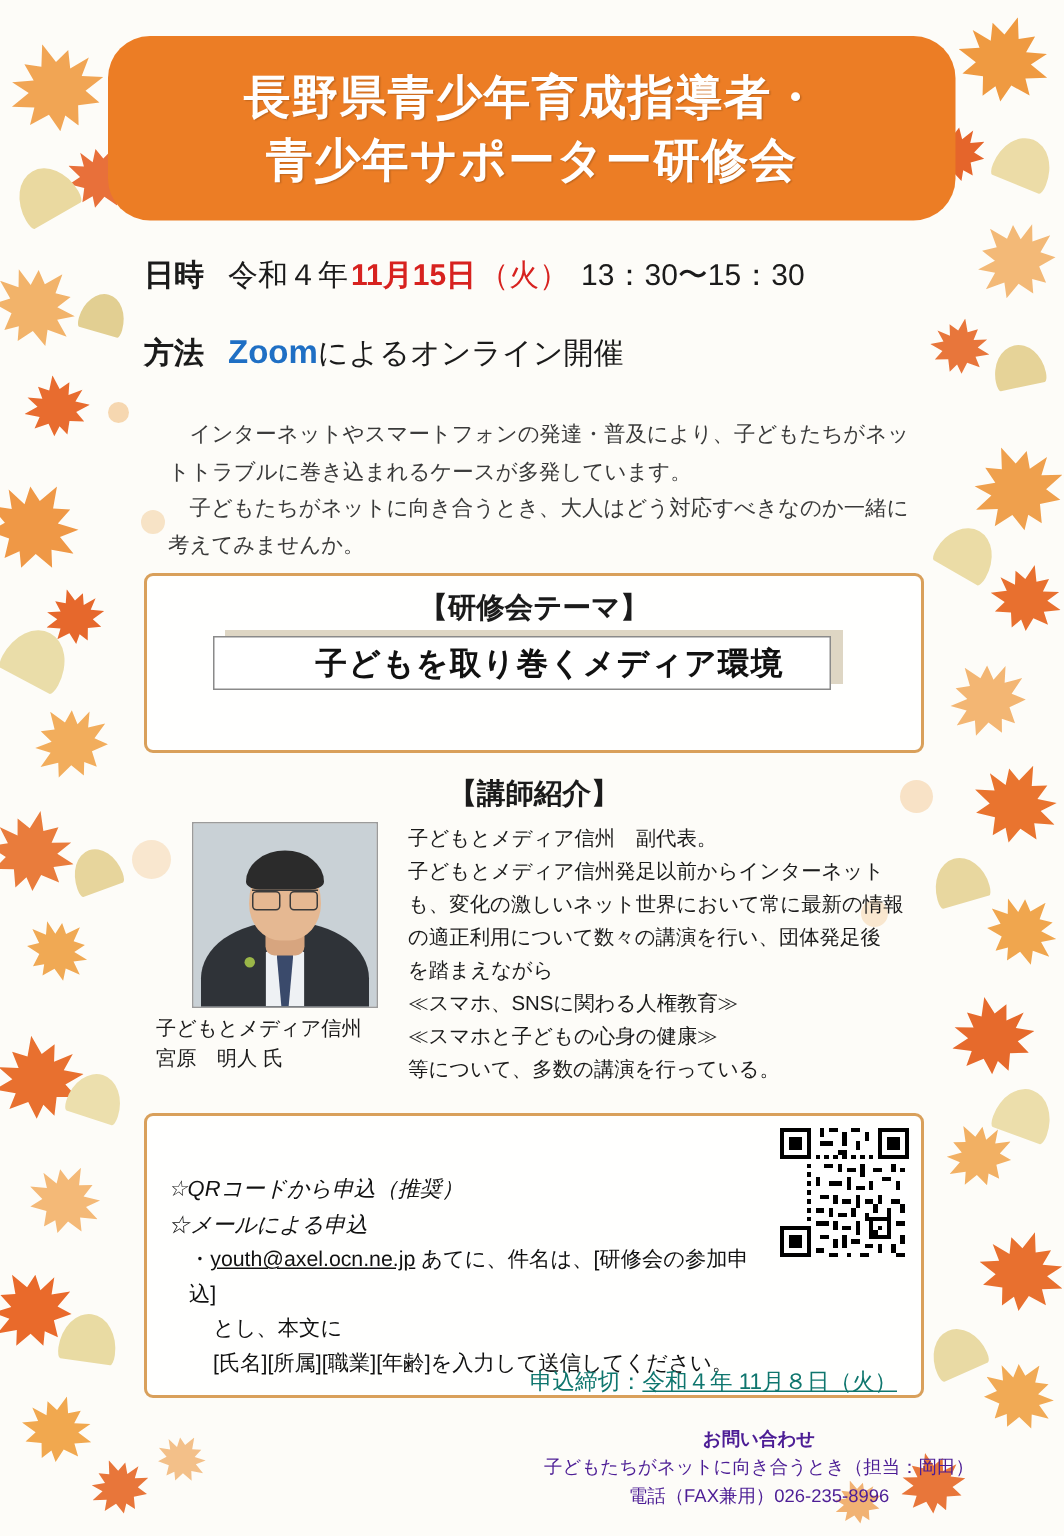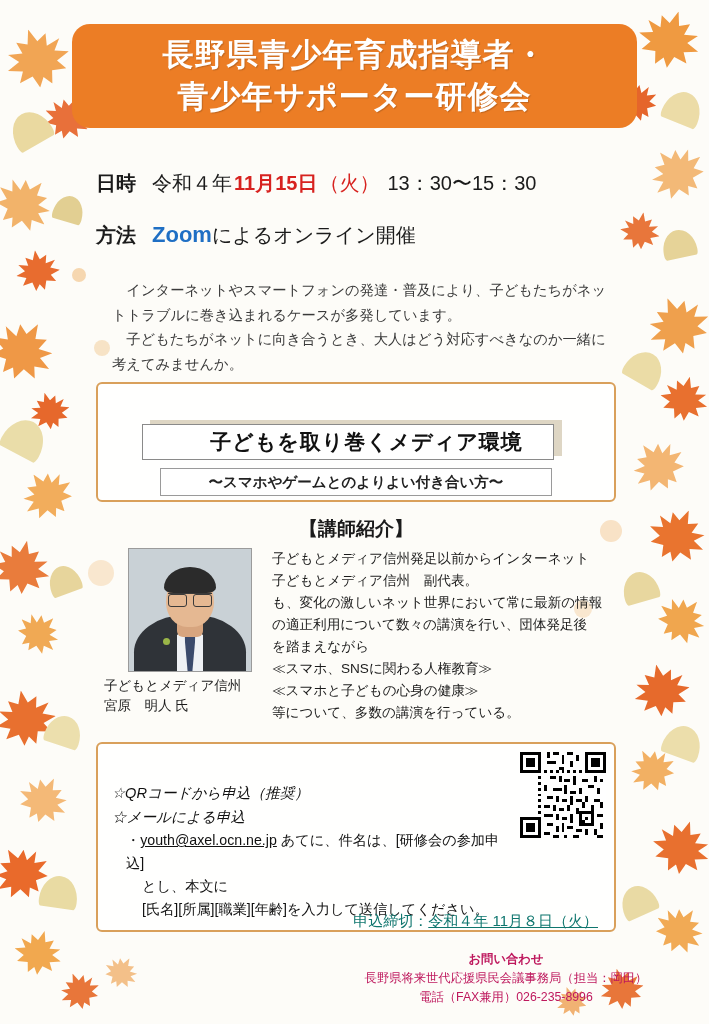--- a/index.html
+++ b/index.html
@@ -32,23 +32,23 @@
     border-radius: 50% 50% 6% 6% / 78% 78% 22% 22%;
   }
   .circle { border-radius: 50%; }
 
   
   .page { position: relative; z-index: 2; width: 709px; height: 1024px; }
 
   .title-box {
     position: absolute;
     left: 72px; top: 24px;
-    width: 565px; height: 104px;
+    width: 565px; height: 123px;
     background: #ec7d25;
-    border-radius: 18px;
+    border-radius: 28px;
     color: #ffffff;
     display: flex; flex-direction: column;
     align-items: center; justify-content: center;
     font-weight: bold;
     font-size: 31px;
     line-height: 1.35;
     letter-spacing: 1px;
     text-shadow: 1px 1px 1px rgba(0,0,0,.18);
   }
 
@@ -199,21 +199,21 @@
 
   .deadline {
     position: absolute; left: 96px; top: 912px; width: 520px;
     text-align: right; padding-right: 18px;
     font-size: 15px; color: #0f766e;
   }
 
   .contact {
     position: absolute; left: 356px; top: 950px; width: 300px;
     text-align: center;
-    font-size: 12.3px; line-height: 1.5; color: #be185d;
+    font-size: 12.3px; line-height: 1.5; color: #4c1d95;
   }
   .contact .ct-title { font-weight: bold; margin-bottom: 1px; }
 </style>
 </head>
 <body>
 
 <div class="leaves">
 
   <div class="leaf maple" style="left:6px;  top:28px;  width:64px; height:64px; background:#f0a04b; transform:rotate(-18deg); opacity:.95;"></div>
   <div class="leaf maple" style="left:44px; top:96px;  width:46px; height:46px; background:#e8703a; transform:rotate(24deg);"></div>
@@ -288,23 +288,23 @@
     <span class="zoom-word">Zoom</span>
     <span class="tail">によるオンライン開催</span>
   </div>
 
   <div class="intro">
     <p>インターネットやスマートフォンの発達・普及により、子どもたちがネットトラブルに巻き込まれるケースが多発しています。</p>
     <p>子どもたちがネットに向き合うとき、大人はどう対応すべきなのか一緒に考えてみませんか。</p>
   </div>
 
   <div class="panel panel-theme"></div>
+  <div class="panel-heading theme-heading">【研修会テーマ】</div>
   <div class="theme-band"></div>
   <div class="theme-main">子どもを取り巻くメディア環境</div>
-  <div class="theme-sub">〜スマホやゲームとのよりよい付き合い方〜</div>
 
   <div class="panel-heading lecturer-heading">【講師紹介】</div>
 
   <div class="photo">
     <div class="bg"></div>
     <div class="suit"></div>
     <div class="shirt"></div>
     <div class="tie"></div>
     <div class="neck"></div>
     <div class="head"></div>
@@ -312,22 +312,22 @@
     <div class="glasses"></div>
     <div class="badge"></div>
   </div>
 
   <div class="photo-caption">
     <div>子どもとメディア信州</div>
     <div>宮原　明人 氏</div>
   </div>
 
   <div class="lecturer-body">
+    <div>子どもとメディア信州　副代表。</div>
     <div>子どもとメディア信州発足以前からインターネット</div>
-    <div>子どもとメディア信州　副代表。</div>
     <div>も、変化の激しいネット世界において常に最新の情報</div>
     <div>の適正利用について数々の講演を行い、団体発足後</div>
     <div>を踏まえながら</div>
     <div>≪スマホ、SNSに関わる人権教育≫</div>
     <div>≪スマホと子どもの心身の健康≫</div>
     <div>等について、多数の講演を行っている。</div>
   </div>
 
   <div class="panel panel-apply"></div>
 
@@ -444,17 +444,17 @@
       </g>
     </svg>
   </div>
 
   <div class="deadline">
     <span>申込締切：</span><span class="u">令和４年 11月８日（火）</span>
   </div>
 
   <div class="contact">
     <div class="ct-title">お問い合わせ</div>
-    <div>長野県将来世代応援県民会議事務局（担当：岡田）</div>
+    <div>子どもたちがネットに向き合うとき（担当：岡田）</div>
     <div>電話（FAX兼用）026-235-8996</div>
   </div>
 
 </div>
 
 </body></html>

